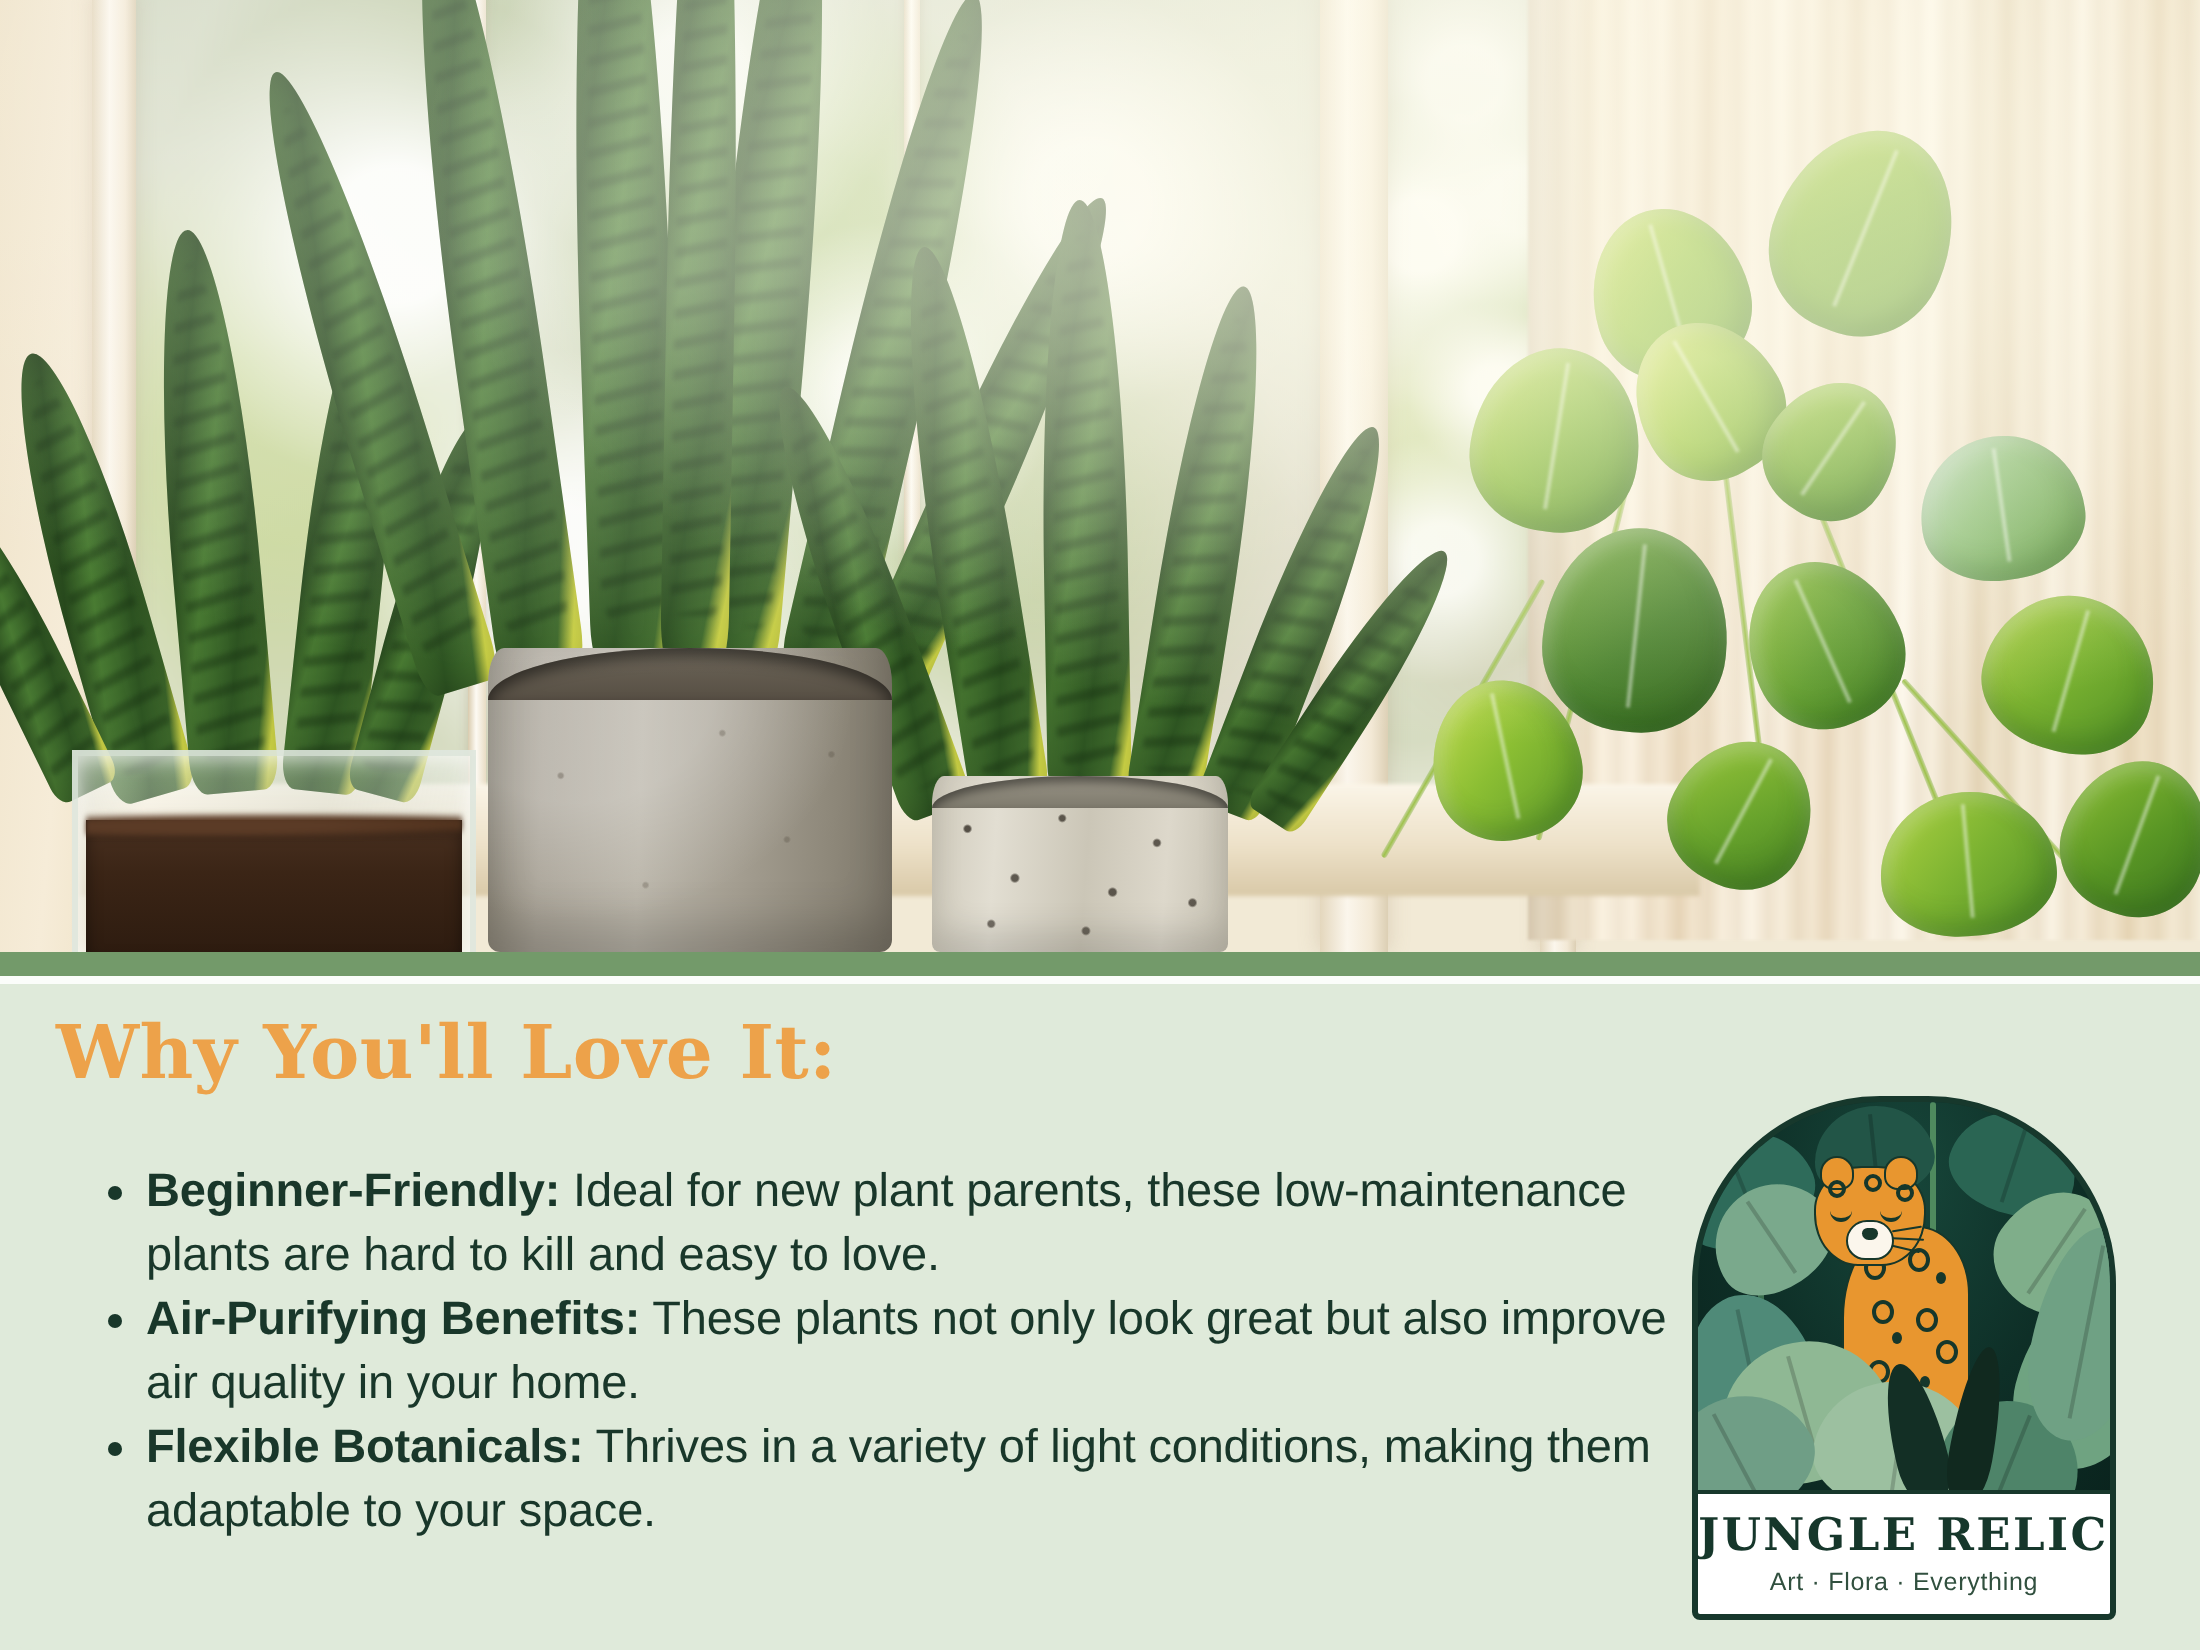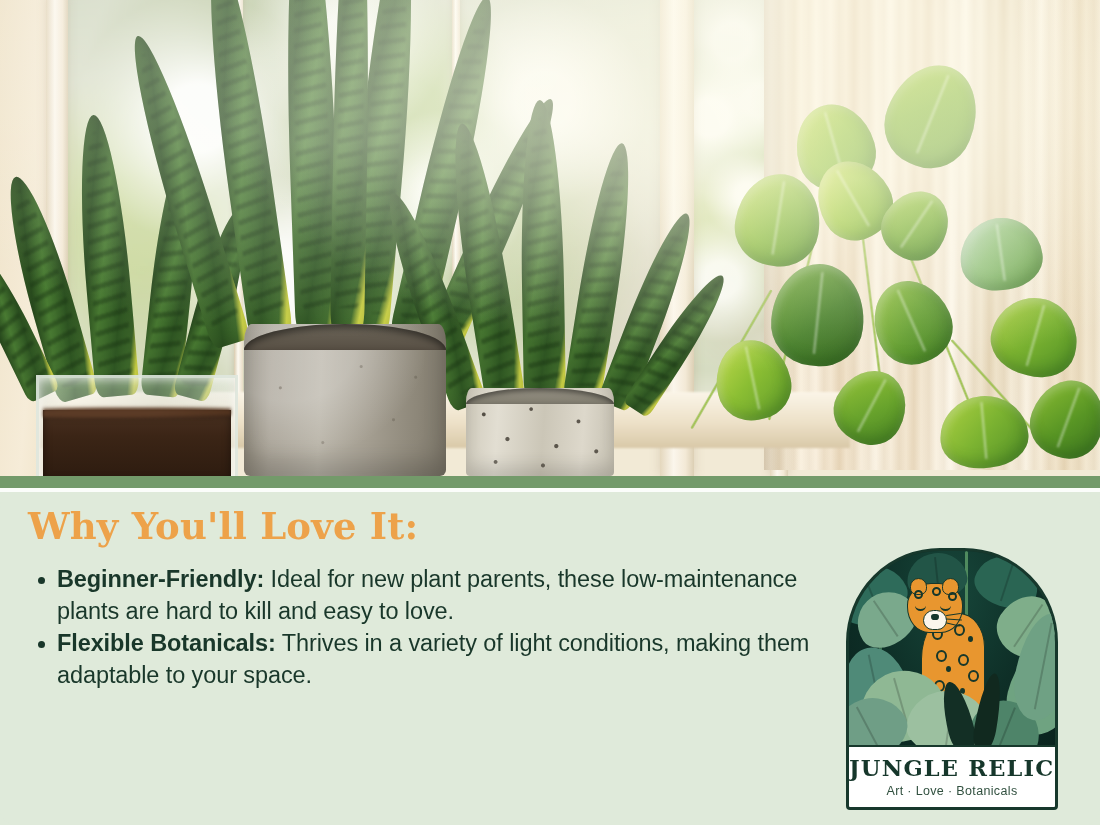--- a/index.html
+++ b/index.html
@@ -287,21 +287,21 @@
     font-weight: 700;
     letter-spacing: .2px;
     color: #eda24a;
     white-space: nowrap;
   }
 
   .bullets {
     position: absolute;
     left: 30px; top: 72px;
     width: 790px;
-    margin: 0;
+    margin: 16px;
     padding: 0;
     list-style: none;
     color: #19372a;
   }
   .bullets li {
     position: relative;
     padding-left: 27px;
     font-size: 23.5px;
     line-height: 31.5px;
     margin-bottom: 1px;
@@ -538,20 +538,25 @@
     <div class="heading">Why You'll Love It:</div>
 
     <ul class="bullets">
       <li>
         <span class="dot"></span>
         <span class="lead">Beginner-Friendly:</span>
         <span>Ideal for new plant parents, these low-maintenance plants are hard to kill and easy to love.</span>
       </li>
       <li>
         <span class="dot"></span>
+        <span class="lead">Air-Purifying Benefits:</span>
+        <span>These plants not only look great but also improve air quality in your home.</span>
+      </li>
+      <li>
+        <span class="dot"></span>
         <span class="lead">Flexible Botanicals:</span>
         <span>Thrives in a variety of light conditions, making them adaptable to your space.</span>
       </li>
     </ul>
   </div>
 
   <div class="logo">
 
     <div class="logo-art">
 
@@ -627,17 +632,17 @@
         </div>
       <div class="jleaf" style="left:96px;top:130px;width:26px;height:72px;transform:rotate(-14deg);background:#132f25;border-radius:50% 50% 44% 44%/70% 70% 30% 30%;"></div>
       <div class="jleaf" style="left:128px;top:122px;width:22px;height:80px;transform:rotate(10deg);background:#11291f;border-radius:50% 50% 44% 44%/70% 70% 30% 30%;"></div>
       <div class="jleaf" style="left:168px;top:62px;width:52px;height:108px;transform:rotate(11deg);background:#6fa184;">
           <i class="vein"></i>
         </div>
     </div>
 
     <div class="logo-text">
       <div class="logo-name">JUNGLE RELICS</div>
-      <div class="logo-sub">Art  ·  Love  ·  Botanicals</div>
+      <div class="logo-sub">Art  ·  Flora  ·  Everything</div>
     </div>
   </div>
 
 </div>
 
 </body></html>

